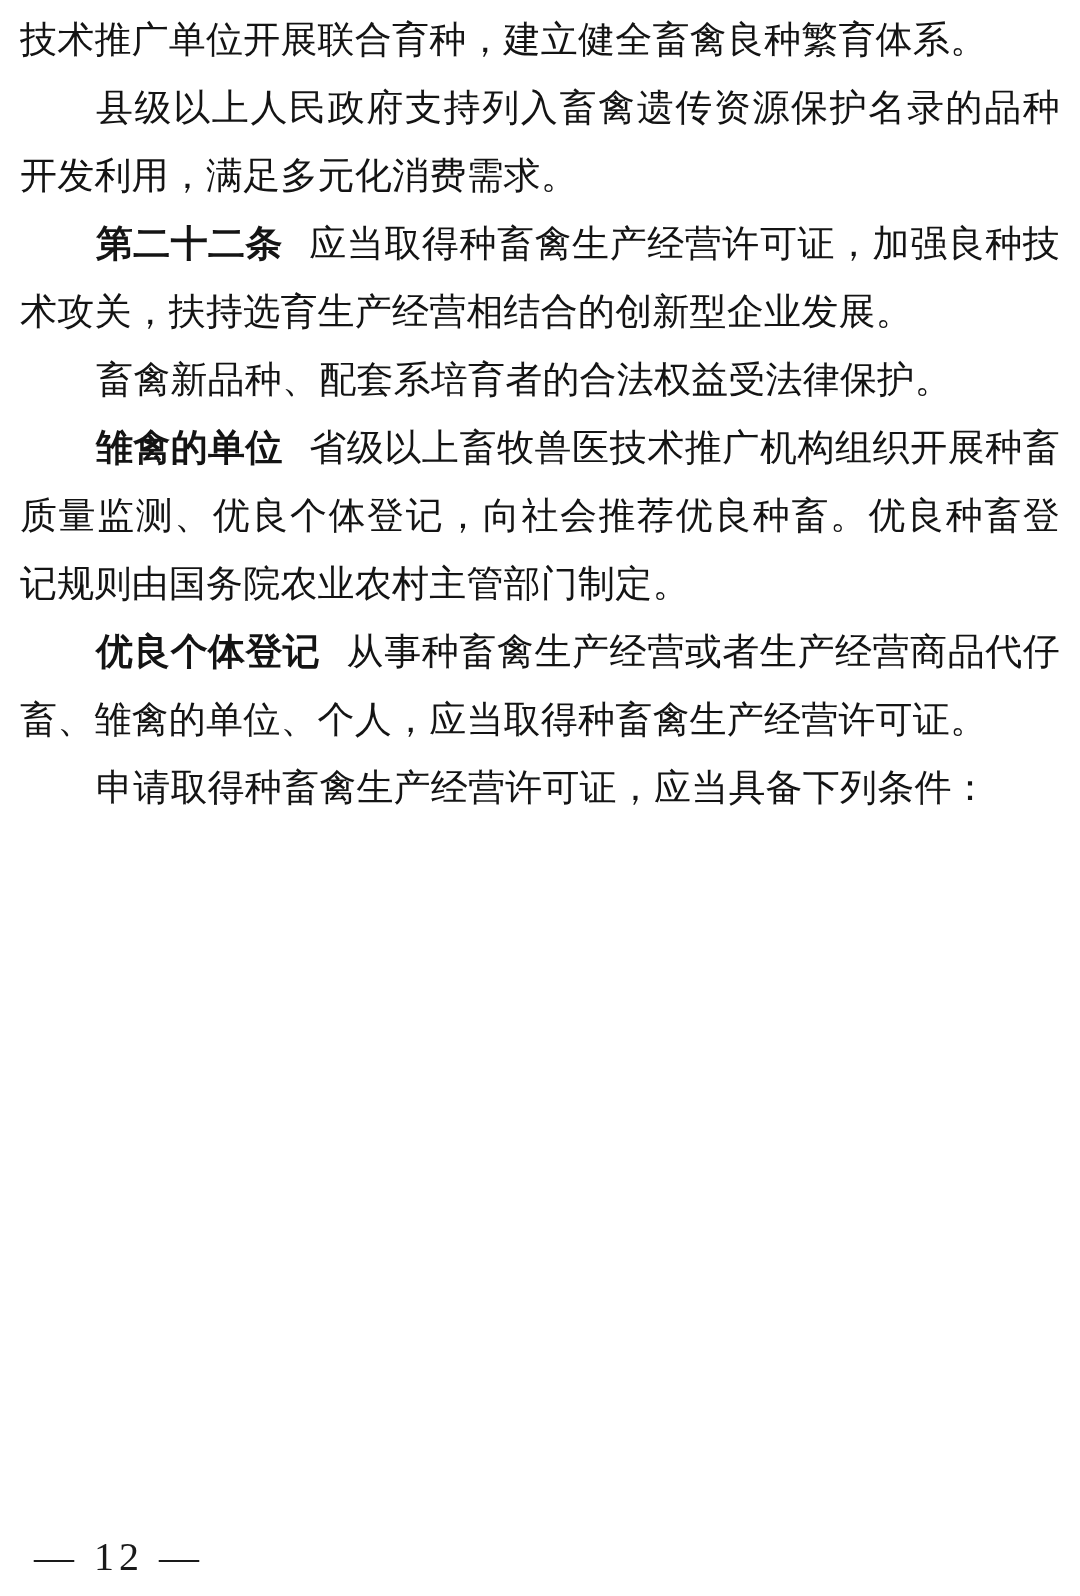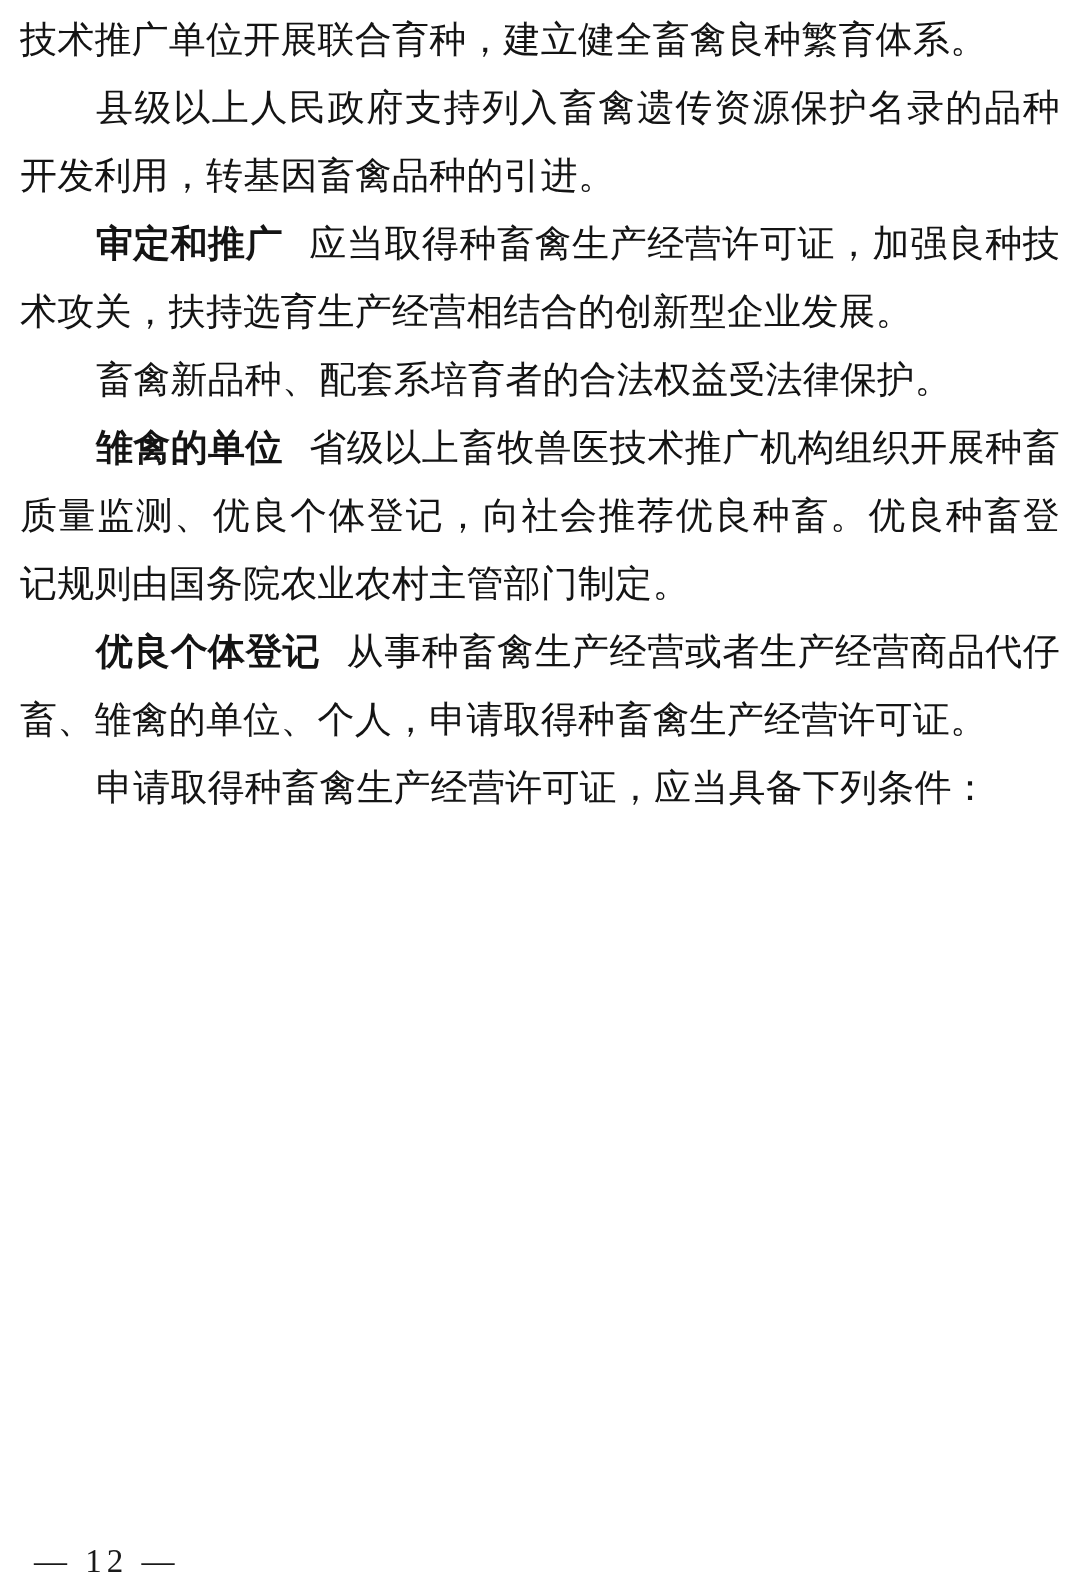--- a/index.html
+++ b/index.html
@@ -59,37 +59,37 @@
   .marker-gap {
     display: inline-block;
     width: 26px;
   }
 
   .page-number {
     position: absolute;
     left: 34px;
     bottom: 16px;
     font-family: "Liberation Serif", "DejaVu Serif", serif;
-    font-size: 33px;
+    font-size: 40px;
     color: #1a1a1a;
     letter-spacing: 5px;
     white-space: pre;
   }
 </style>
 </head>
 <body>
 
 <div class="page">
 
   <div class="content">
 
   <p class="para noindent"><span class="para-text">技术推广单位开展联合育种，建立健全畜禽良种繁育体系。</span></p>
-      <p class="para indent"><span class="para-text">县级以上人民政府支持列入畜禽遗传资源保护名录的品种开发利用，转基因畜禽品种的引进。</span></p>
-      <p class="para indent"><span class="article-marker">审定和推广</span><span class="marker-gap"></span><span class="para-text">应当取得种畜禽生产经营许可证，加强良种技术攻关，扶持选育生产经营相结合的创新型企业发展。</span></p>
+      <p class="para indent"><span class="para-text">县级以上人民政府支持列入畜禽遗传资源保护名录的品种开发利用，满足多元化消费需求。</span></p>
+      <p class="para indent"><span class="article-marker">第二十二条</span><span class="marker-gap"></span><span class="para-text">应当取得种畜禽生产经营许可证，加强良种技术攻关，扶持选育生产经营相结合的创新型企业发展。</span></p>
       <p class="para indent"><span class="para-text">畜禽新品种、配套系培育者的合法权益受法律保护。</span></p>
       <p class="para indent"><span class="article-marker">雏禽的单位</span><span class="marker-gap"></span><span class="para-text">省级以上畜牧兽医技术推广机构组织开展种畜质量监测、优良个体登记，向社会推荐优良种畜。优良种畜登记规则由国务院农业农村主管部门制定。</span></p>
-      <p class="para indent"><span class="article-marker">优良个体登记</span><span class="marker-gap"></span><span class="para-text">从事种畜禽生产经营或者生产经营商品代仔畜、雏禽的单位、个人，申请取得种畜禽生产经营许可证。</span></p>
+      <p class="para indent"><span class="article-marker">优良个体登记</span><span class="marker-gap"></span><span class="para-text">从事种畜禽生产经营或者生产经营商品代仔畜、雏禽的单位、个人，应当取得种畜禽生产经营许可证。</span></p>
       <p class="para indent"><span class="para-text">申请取得种畜禽生产经营许可证，应当具备下列条件：</span></p>
     </div>
 
   <div class="page-number">— 12 —</div>
 
 </div>
 
 </body></html>

